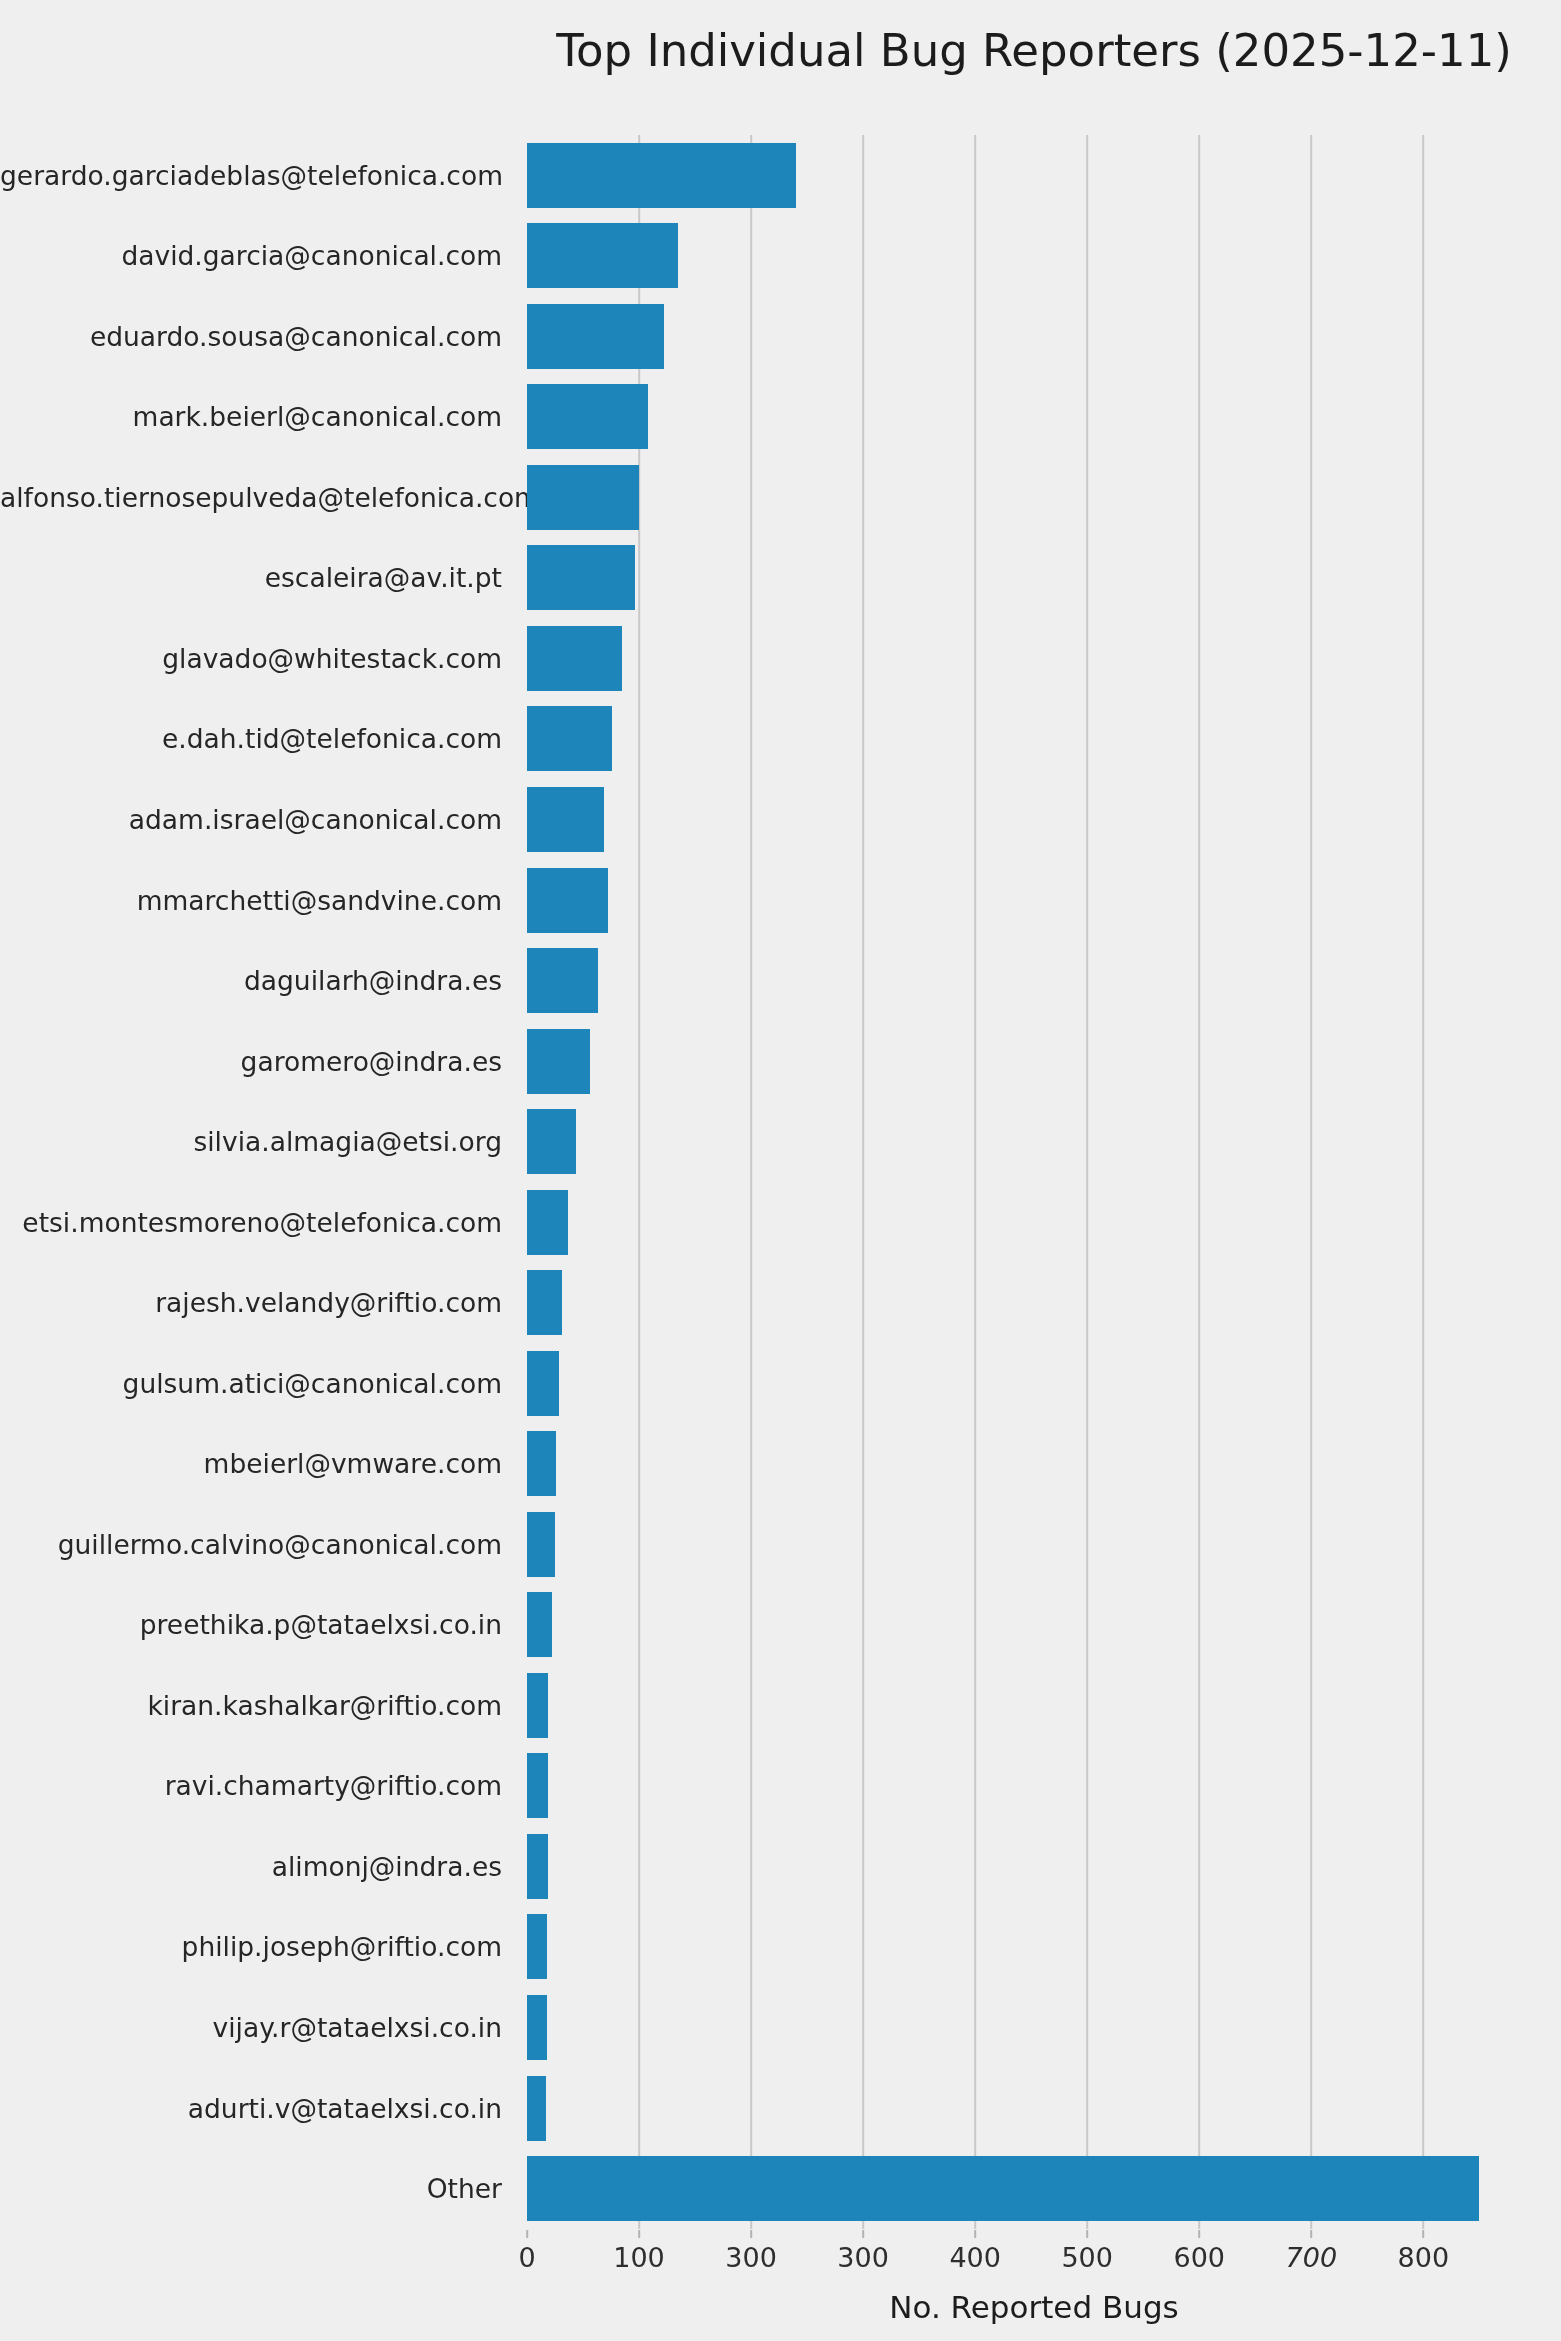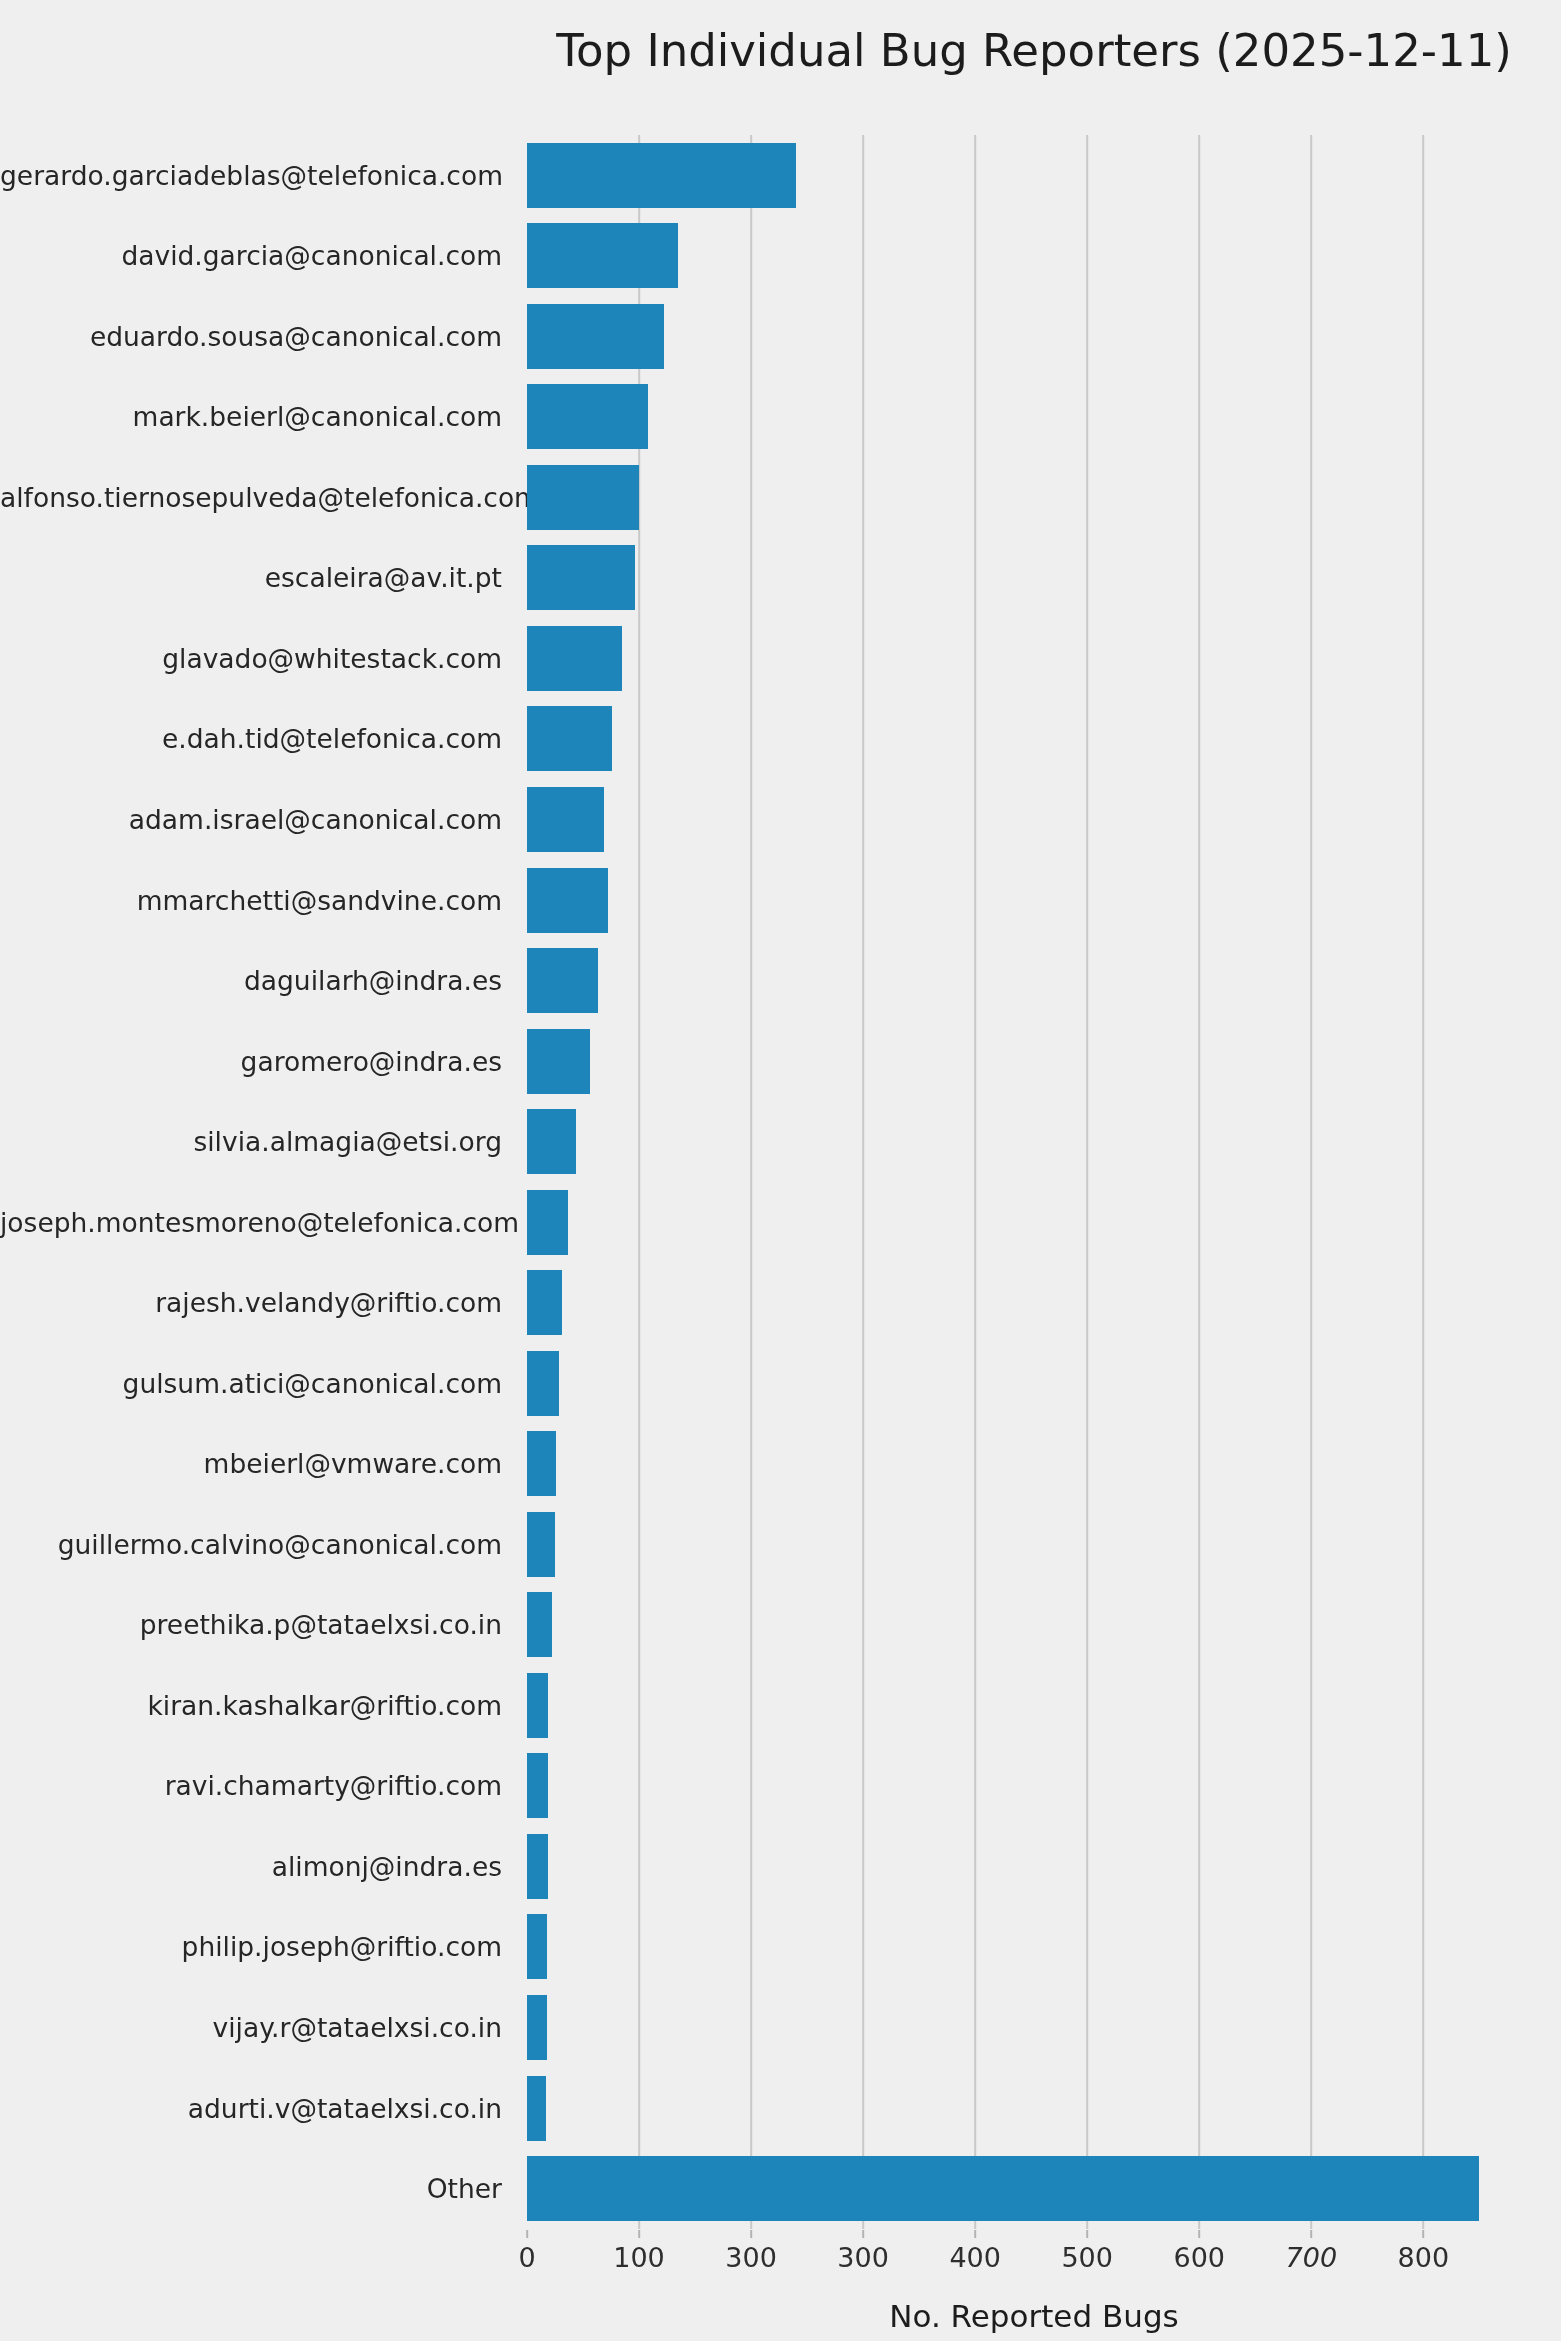--- a/index.html
+++ b/index.html
@@ -108,21 +108,20 @@
     white-space: nowrap;
   }
   .xlabel {
     position: absolute;
     left: 527px;
     width: 1014px;
     top: 2289px;
     text-align: center;
     font-size: 31px;
     color: #1c1c1c;
-    margin-top: 9px;
   }
 </style>
 </head>
 <body>
 
 <div class="figure" style="--bg: #efefef; --bar: #1e85bb; --grid: #c9c9c9;">
   <div class="title">Top Individual Bug Reporters (2025-12-11)</div>
 
   <div class="gridlines">
       <div class="gridline" style="left: 11.0497%;"></div>
@@ -208,21 +207,21 @@
           <div class="bar" style="width: 6.18785%;"></div>
         </div>
       </div>
       <div class="bar-row">
         <div class="ylabel">silvia.almagia@etsi.org</div>
         <div class="bar-track">
           <div class="bar" style="width: 4.86188%;"></div>
         </div>
       </div>
       <div class="bar-row">
-        <div class="ylabel">joseph.montesmoreno@telefonica.com</div>
+        <div class="ylabel">etsi.montesmoreno@telefonica.com</div>
         <div class="bar-track">
           <div class="bar" style="width: 4.0884%;"></div>
         </div>
       </div>
       <div class="bar-row">
         <div class="ylabel">rajesh.velandy@riftio.com</div>
         <div class="bar-track">
           <div class="bar" style="width: 3.42541%;"></div>
         </div>
       </div>

